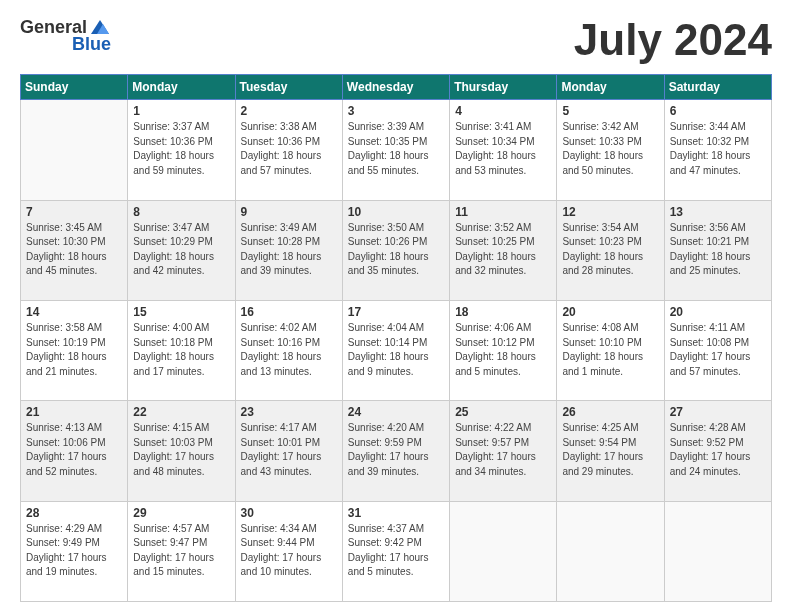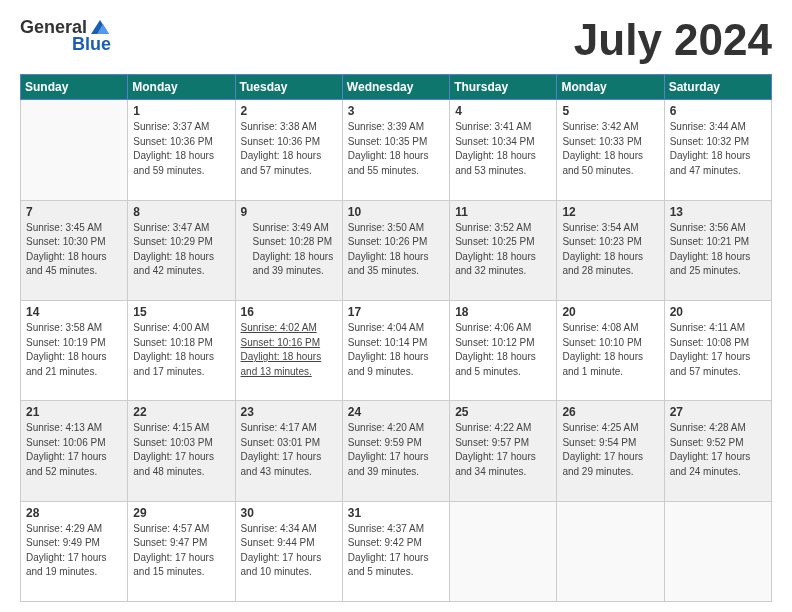--- a/index.html
+++ b/index.html
@@ -192,21 +192,21 @@
           </td>
           <td>
             <span class="day-num">8</span>
             <div class="day-detail" style="white-space: pre-line;">Sunrise: 3:47 AM
 Sunset: 10:29 PM
 Daylight: 18 hours
 and 42 minutes.</div>
           </td>
           <td>
             <span class="day-num">9</span>
-            <div class="day-detail" style="white-space: pre-line; margin-left: 12px;">Sunrise: 3:49 AM
+            <div class="day-detail" style="white-space: pre-line;">Sunrise: 3:49 AM
 Sunset: 10:28 PM
 Daylight: 18 hours
 and 39 minutes.</div>
           </td>
           <td>
             <span class="day-num">10</span>
             <div class="day-detail" style="white-space: pre-line;">Sunrise: 3:50 AM
 Sunset: 10:26 PM
 Daylight: 18 hours
 and 35 minutes.</div>
@@ -243,21 +243,21 @@
           </td>
           <td>
             <span class="day-num">15</span>
             <div class="day-detail" style="white-space: pre-line;">Sunrise: 4:00 AM
 Sunset: 10:18 PM
 Daylight: 18 hours
 and 17 minutes.</div>
           </td>
           <td>
             <span class="day-num">16</span>
-            <div class="day-detail" style="white-space: pre-line; text-decoration: underline;">Sunrise: 4:02 AM
+            <div class="day-detail" style="white-space: pre-line;">Sunrise: 4:02 AM
 Sunset: 10:16 PM
 Daylight: 18 hours
 and 13 minutes.</div>
           </td>
           <td>
             <span class="day-num">17</span>
             <div class="day-detail" style="white-space: pre-line;">Sunrise: 4:04 AM
 Sunset: 10:14 PM
 Daylight: 18 hours
 and 9 minutes.</div>
@@ -295,21 +295,21 @@
           <td>
             <span class="day-num">22</span>
             <div class="day-detail" style="white-space: pre-line;">Sunrise: 4:15 AM
 Sunset: 10:03 PM
 Daylight: 17 hours
 and 48 minutes.</div>
           </td>
           <td>
             <span class="day-num">23</span>
             <div class="day-detail" style="white-space: pre-line;">Sunrise: 4:17 AM
-Sunset: 03:01 PM
+Sunset: 10:01 PM
 Daylight: 17 hours
 and 43 minutes.</div>
           </td>
           <td>
             <span class="day-num">24</span>
             <div class="day-detail" style="white-space: pre-line;">Sunrise: 4:20 AM
 Sunset: 9:59 PM
 Daylight: 17 hours
 and 39 minutes.</div>
           </td>

